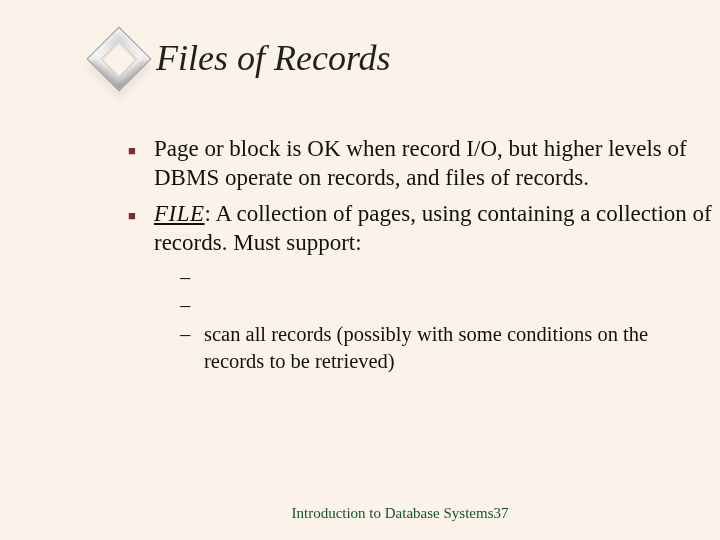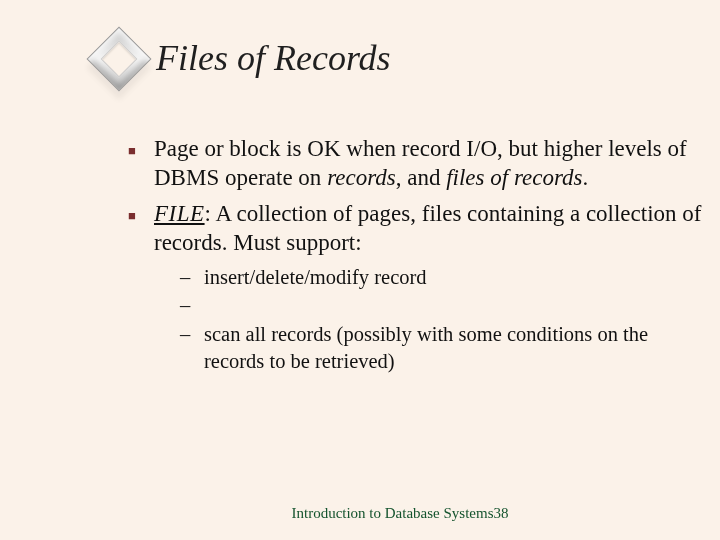--- a/index.html
+++ b/index.html
@@ -66,21 +66,21 @@
     flex-shrink: 0;
     width: 10px;
     color: #7a2e2e;
     font-weight: bold;
     font-family: Arial, sans-serif;
     font-size: 13px;
     line-height: 26px;
     padding-top: 4px;
   }
   .bullet-text { flex: 1; }
-  .keyword-italic { font-style: italic; }
+  .keyword-italic { }
   .keyword-file {
     font-variant: small-caps;
     text-decoration: underline;
     letter-spacing: 0.5px;
     font-style: italic;
   }
   .sublist {
     margin-top: 6px;
     margin-left: 52px;
     margin-right: 12px;
@@ -126,38 +126,37 @@
     <div class="bullet">
       <div class="bullet-mark">■</div>
       <div class="bullet-text">
         <span>Page or block is OK when record I/O, but higher levels of DBMS operate on </span><span class="keyword-italic">records</span><span>, and </span><span class="keyword-italic">files of records</span><span>.</span>
       </div>
     </div>
 
     <div class="bullet">
       <div class="bullet-mark">■</div>
       <div class="bullet-text">
-        <span class="keyword-file">FILE</span><span>: A collection of pages, files containing a collection of records. Must support:</span>
+        <span class="keyword-file">FILE</span><span>: A collection of pages, using containing a collection of records. Must support:</span>
       </div>
     </div>
 
     <div class="sublist">
       <div class="subitem">
         <div class="subdash">–</div>
-        <div>insert/delete/modify record</div>
       </div>
       <div class="subitem">
         <div class="subdash">–</div>
       </div>
       <div class="subitem">
         <div class="subdash">–</div>
         <div>scan all records (possibly with some conditions on the records to be retrieved)</div>
       </div>
     </div>
 
   </div>
 
   <div class="footer">
     <span>Introduction to Database Systems</span>
-    <span>38</span>
+    <span>37</span>
   </div>
 
 </div>
 
 </body></html>

